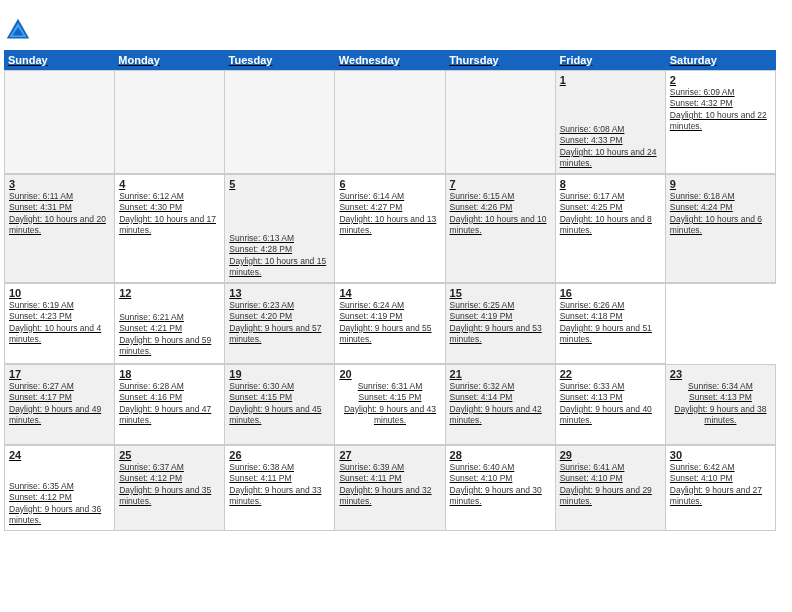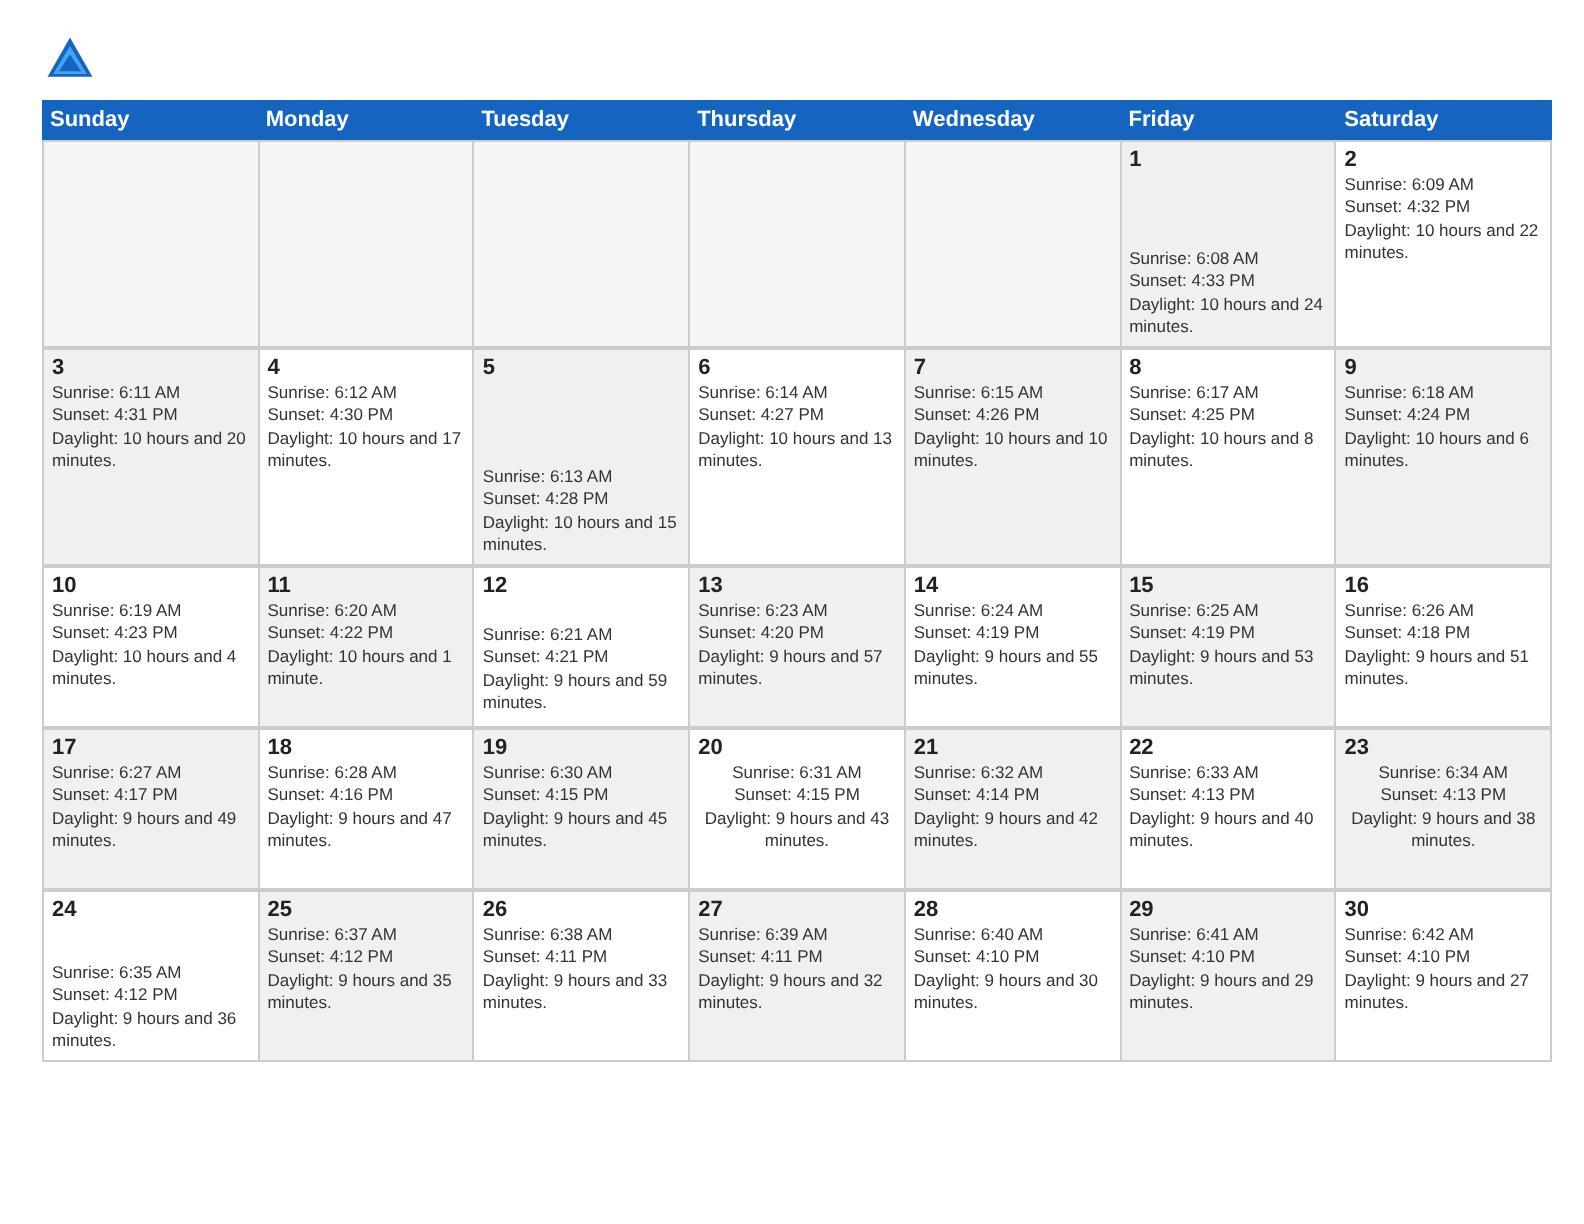--- a/index.html
+++ b/index.html
@@ -6,23 +6,24 @@
     body {
       font-family: Arial, sans-serif;
       background: #fff;
       width: 792px;
       height: 612px;
       overflow: hidden;
     }
     .container {
       width: 792px;
       height: 467px;
-      padding: 12px 16px 10px 21px;
+      padding: 12px 16px 10px 4px;
       display: flex;
       flex-direction: column;
+      text-decoration: underline;
     }
     .header {
       display: flex;
       align-items: flex-start;
       justify-content: space-between;
       margin-bottom: 6px;
     }
     .logo {
       display: flex;
       align-items: center;
@@ -139,22 +140,22 @@
       <div class="month-title"></div>
       <div class="subtitle"></div>
     </div>
   </div>
 
   <div class="calendar">
     <div class="cal-header">
     <div class="cal-header-cell">Sunday</div>
         <div class="cal-header-cell">Monday</div>
         <div class="cal-header-cell">Tuesday</div>
+        <div class="cal-header-cell">Wednesday</div>
         <div class="cal-header-cell">Thursday</div>
-        <div class="cal-header-cell">Wednesday</div>
         <div class="cal-header-cell">Friday</div>
         <div class="cal-header-cell">Saturday</div>
       </div>
     <div class="cal-body">
     <div class="cal-row">
           <div class="cal-cell empty"></div>
           <div class="cal-cell empty"></div>
           <div class="cal-cell empty"></div>
           <div class="cal-cell empty"></div>
           <div class="cal-cell empty"></div>
@@ -215,26 +216,20 @@
 Daylight: 10 hours and 6 minutes.</div>
           </div>
         </div>
         <div class="cal-row">
           <div class="cal-cell">
             <span class="day-num">10</span>
             <div class="day-info" style="white-space: pre-line;">Sunrise: 6:19 AM
 Sunset: 4:23 PM
 Daylight: 10 hours and 4 minutes.</div>
           </div>
-          <div class="cal-cell shaded">
-            <span class="day-num">11</span>
-            <div class="day-info" style="white-space: pre-line;">Sunrise: 6:20 AM
-Sunset: 4:22 PM
-Daylight: 10 hours and 1 minute.</div>
-          </div>
           <div class="cal-cell">
             <span class="day-num">12</span>
             <div class="day-info" style="white-space: pre-line; margin-top: 13px;">Sunrise: 6:21 AM
 Sunset: 4:21 PM
 Daylight: 9 hours and 59 minutes.</div>
           </div>
           <div class="cal-cell shaded">
             <span class="day-num">13</span>
             <div class="day-info" style="white-space: pre-line;">Sunrise: 6:23 AM
 Sunset: 4:20 PM

